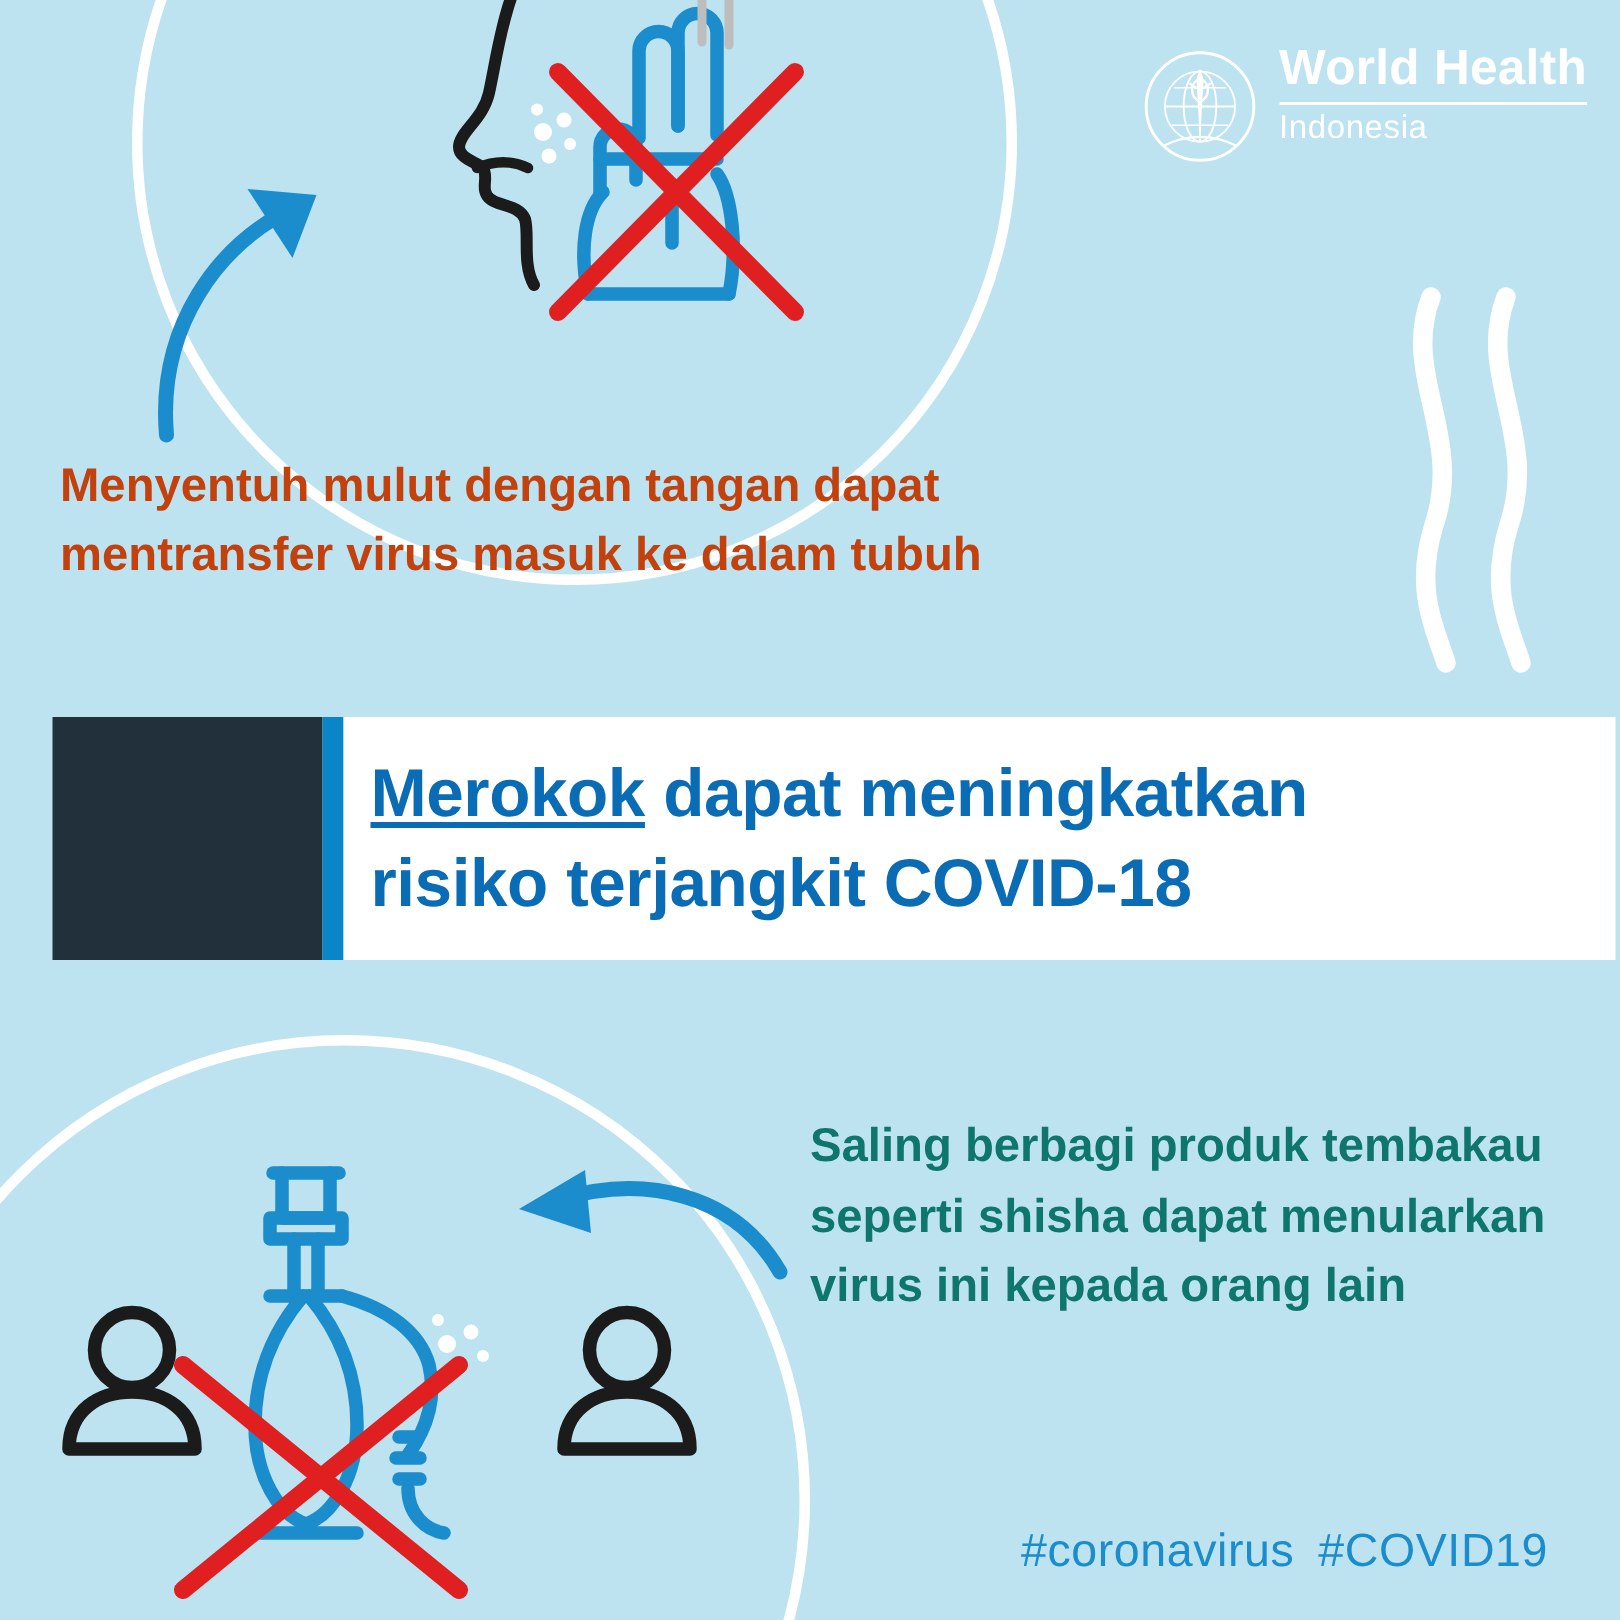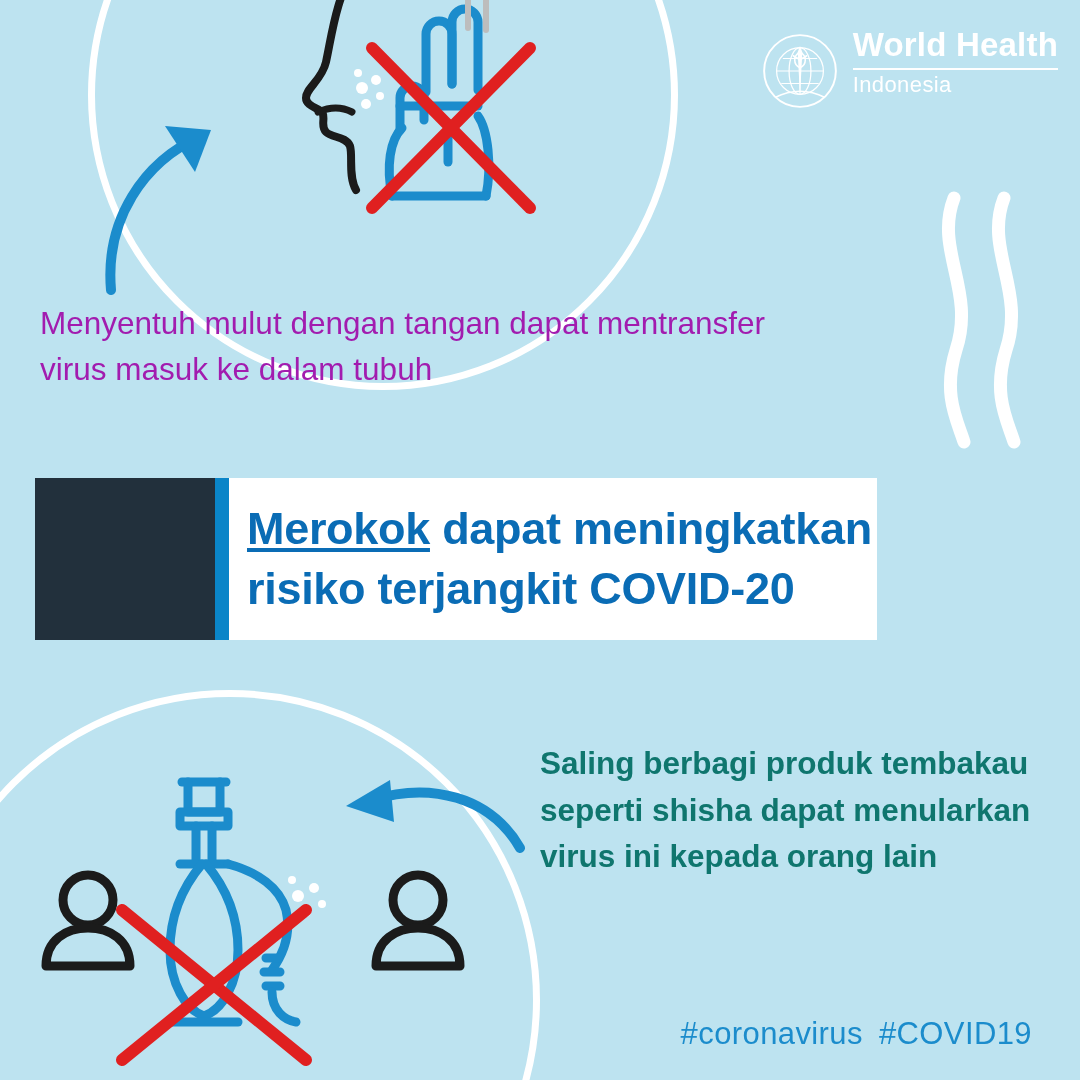--- a/index.html
+++ b/index.html
@@ -106,31 +106,31 @@
     width: 150px;
     height: 190px;
   }
 
   
   .caption-top {
     position: absolute;
     left: 40px;
     top: 300px;
     width: 760px;
-    color: #a21caf;
+    color: #c2410c;
     font-size: 31.5px;
-    font-weight: normal;
+    font-weight: bold;
     line-height: 1.47;
   }
 
   .headline-band {
     position: absolute;
     left: 35px;
     top: 478px;
-    width: 842px;
+    width: 1042px;
     height: 162px;
     display: flex;
   }
   .band-dark {
     width: 180px;
     background: #22303c;
     flex: 0 0 auto;
   }
   .band-accent {
     width: 14px;
@@ -271,21 +271,21 @@
   </svg>
 
   <div class="caption-top">Menyentuh mulut dengan tangan dapat mentransfer virus masuk ke dalam tubuh</div>
 
   <div class="headline-band">
     <div class="band-dark"></div>
     <div class="band-accent"></div>
     <div class="band-white">
       <div class="headline">
         <span class="u">Merokok</span><span> dapat meningkatkan</span><br>
-        <span>risiko terjangkit COVID-20</span>
+        <span>risiko terjangkit COVID-18</span>
       </div>
     </div>
   </div>
 
   <div class="caption-bottom">Saling berbagi produk tembakau seperti shisha dapat menularkan virus ini kepada orang lain</div>
 
   <svg class="arrow-bottom" viewBox="0 0 200 90">
     <path d="M190 78 C 160 26, 100 12, 42 30" fill="none" stroke="#1b8ccc" stroke-width="10" stroke-linecap="round"></path>
     <path d="M16 36 L60 10 L64 52 Z" fill="#1b8ccc"></path>
   </svg>

